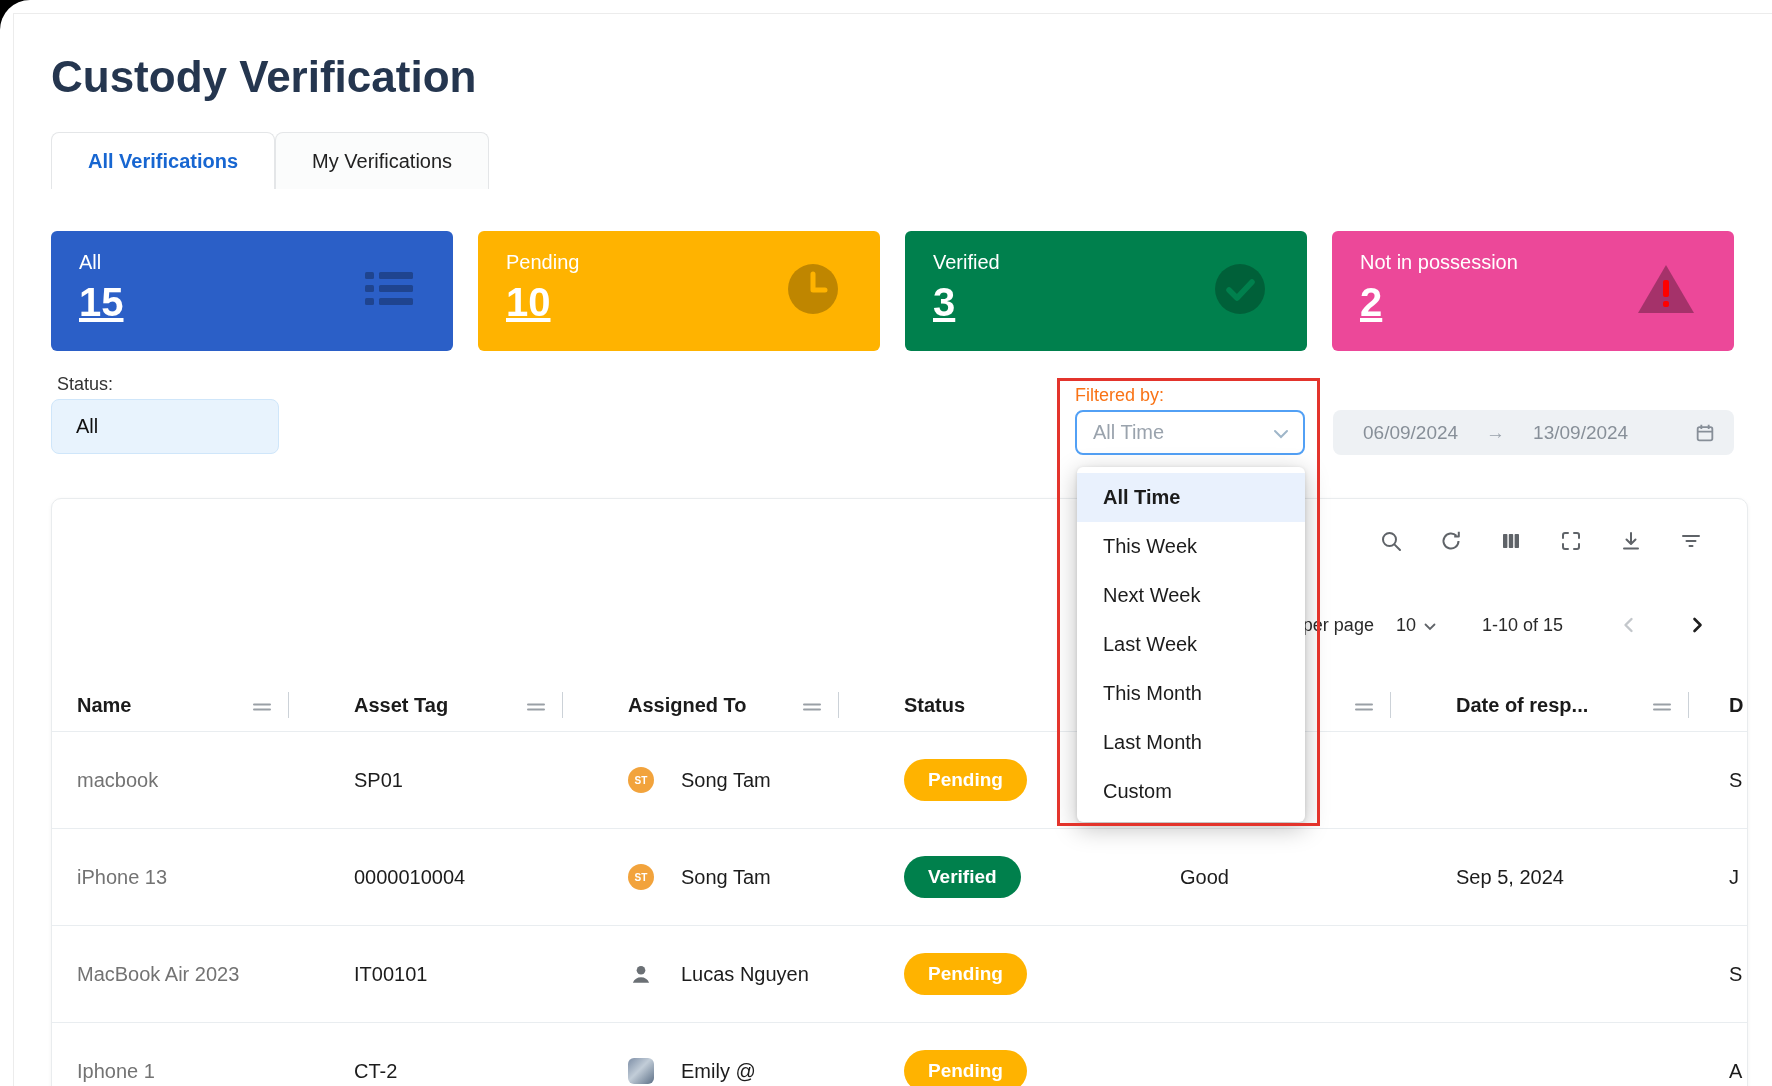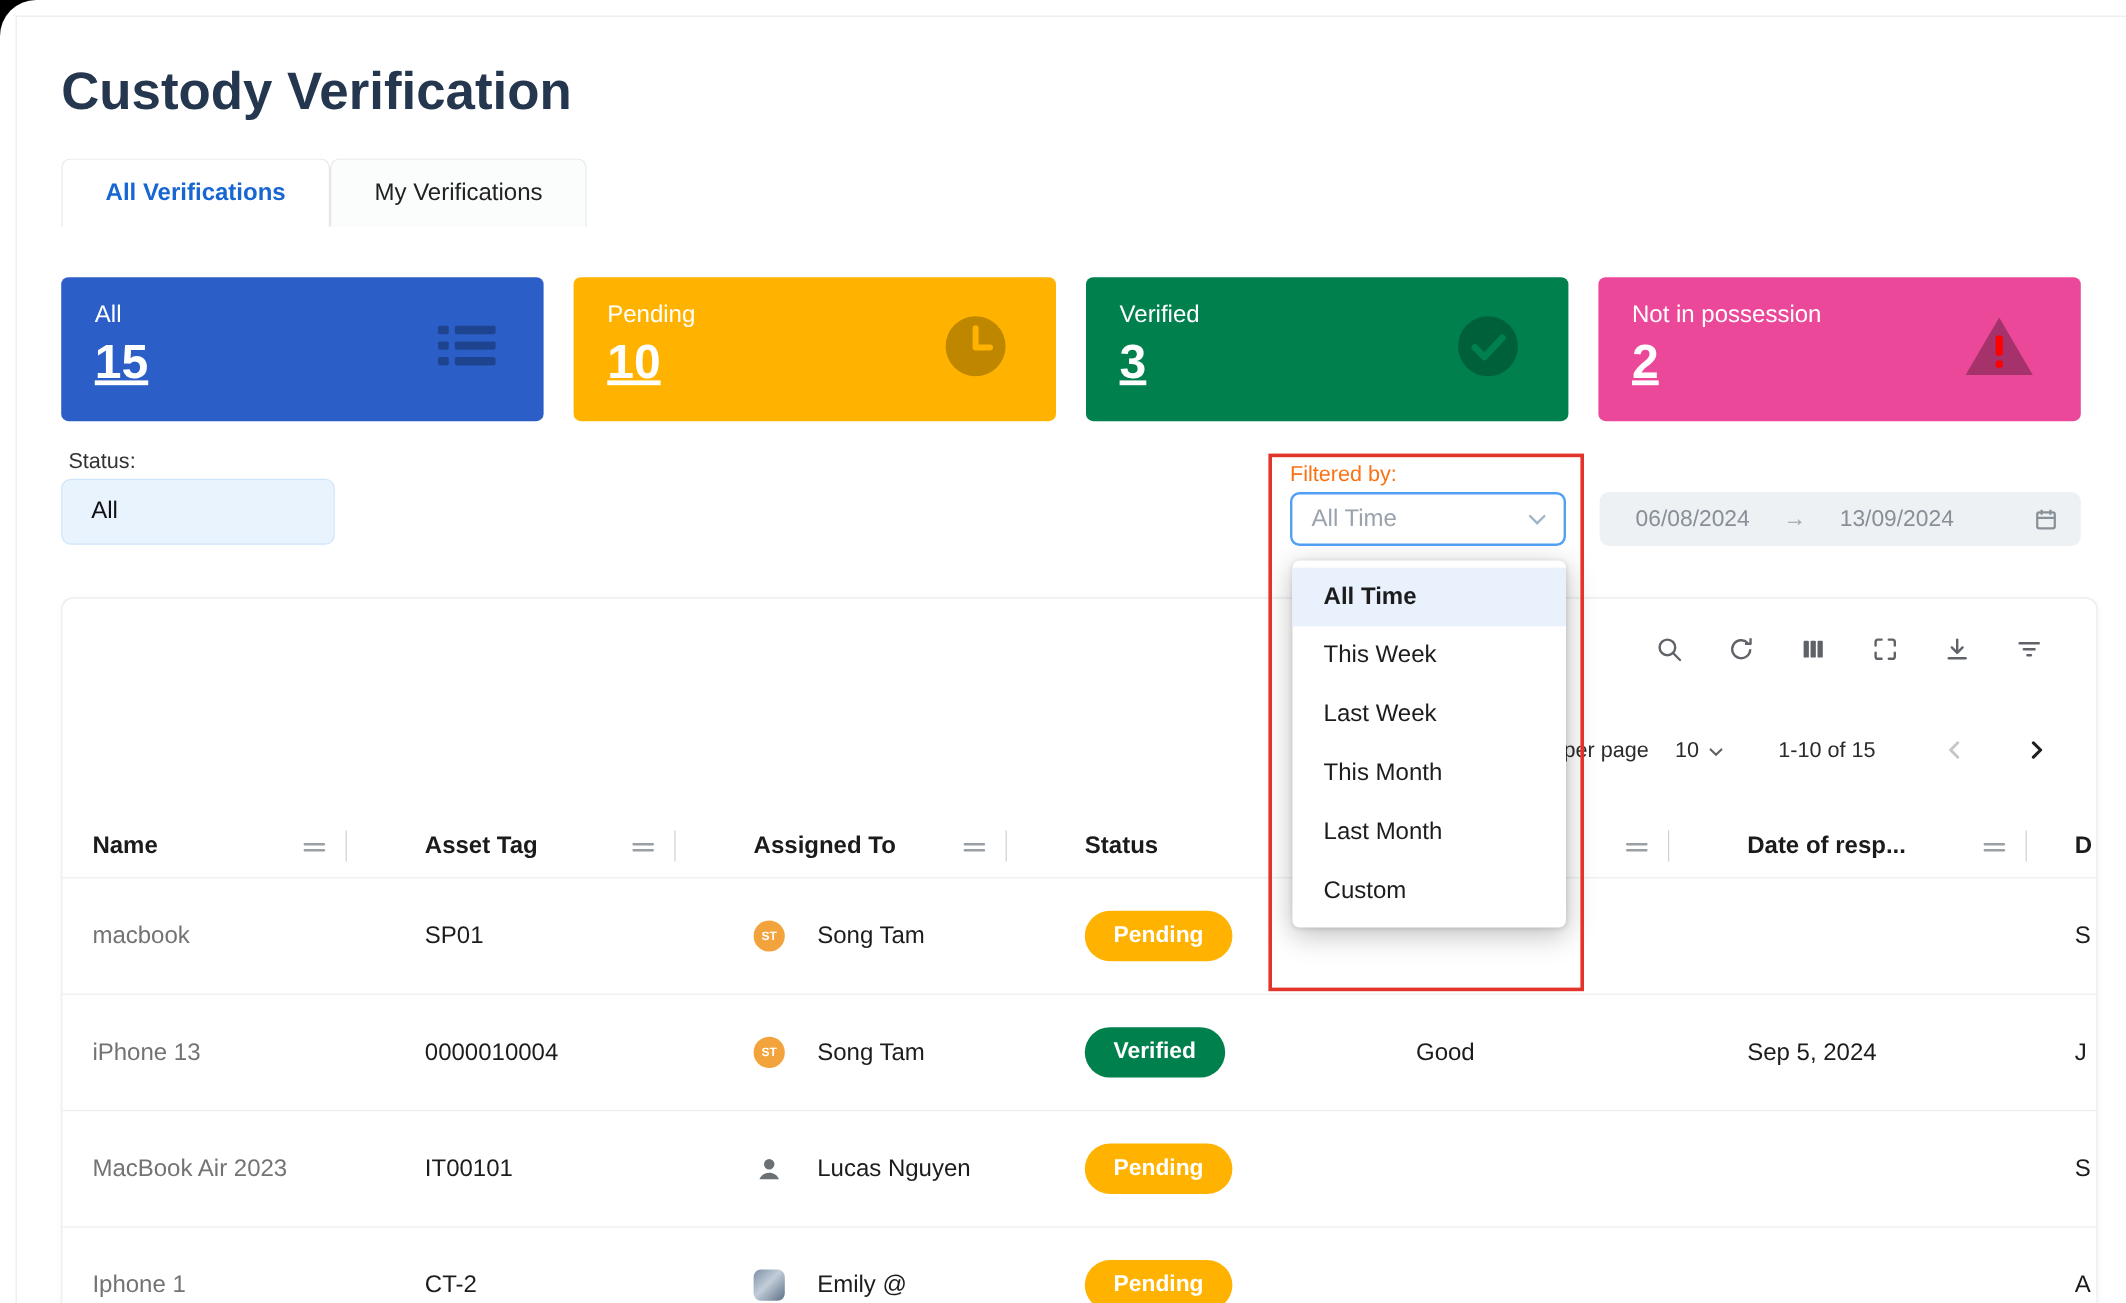--- a/index.html
+++ b/index.html
@@ -193,34 +193,35 @@
 <div class="abs filter-select">
   <span>All Time</span>
   <span>
     <svg width="16" height="10" viewBox="0 0 16 10">
         <path d="M2 2l6 6 6-6" stroke="#9fb6c9" stroke-width="2" fill="none" stroke-linecap="round"></path>
       </svg>
   </span>
 </div>
 
 <div class="abs date-range">
-  <span>06/08/2024</span>
+  <span>06/09/2024</span>
   <span class="date-arrow">→</span>
   <span>13/09/2024</span>
   <span class="cal">
     <svg width="22" height="22" viewBox="0 0 24 24" fill="none" stroke="#878f98" stroke-width="2">
       <rect x="4" y="5.5" width="16" height="14.5" rx="2"></rect>
       <path d="M8 3v4.5M16 3v4.5M4 10.5h16"></path>
     </svg>
   </span>
 </div>
 
 <div class="abs menu">
   <div class="menu-option selected">All Time</div>
   <div class="menu-option">This Week</div>
+  <div class="menu-option">Next Week</div>
   <div class="menu-option">Last Week</div>
   <div class="menu-option">This Month</div>
   <div class="menu-option">Last Month</div>
   <div class="menu-option">Custom</div>
 </div>
 
 <div class="abs red-rect"></div>
 
 <div class="abs table-card">
 

